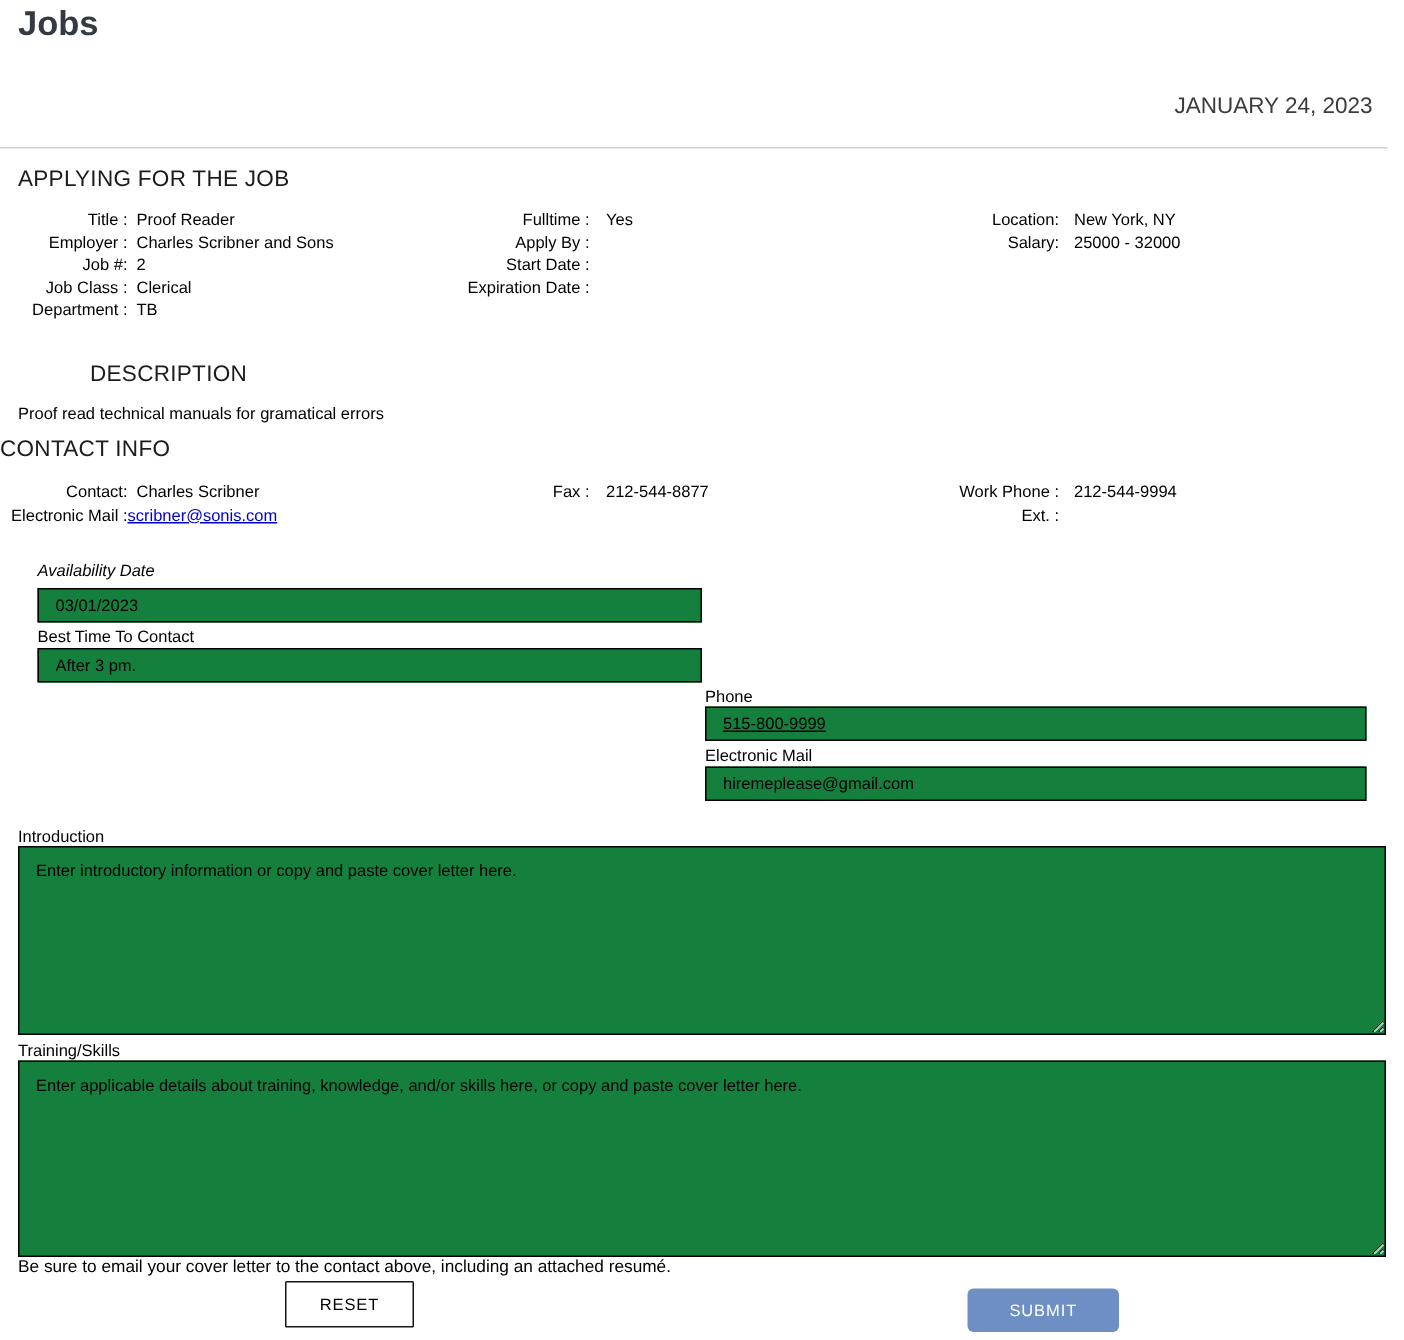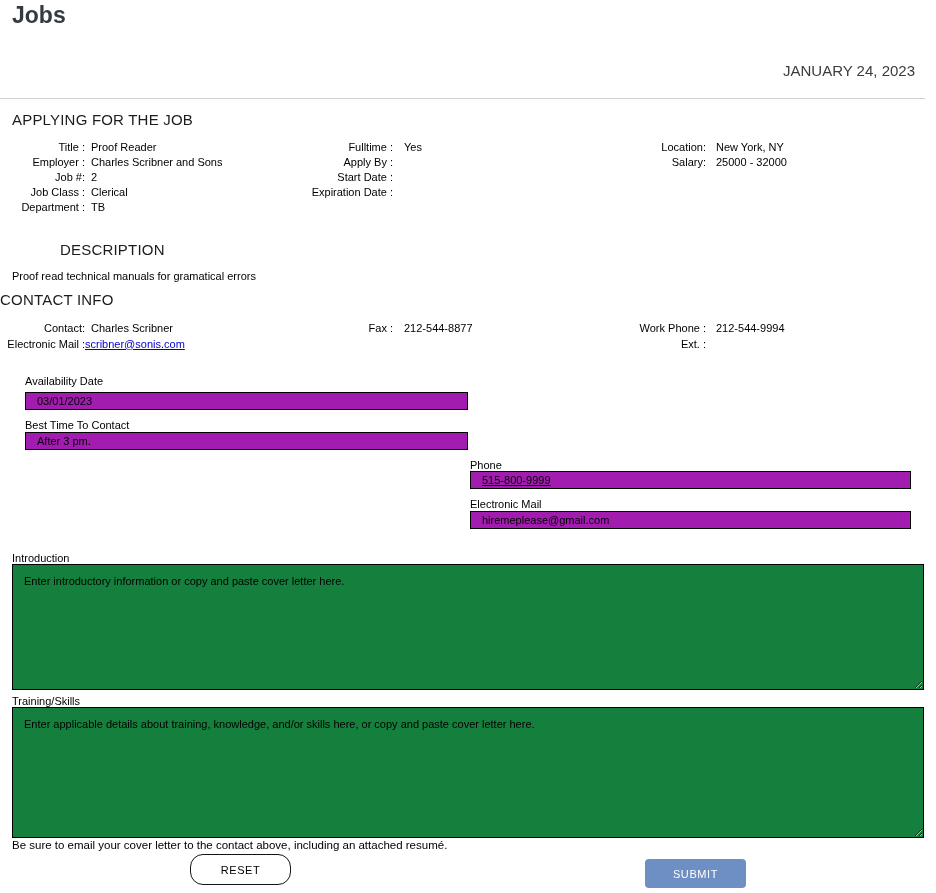--- a/index.html
+++ b/index.html
@@ -47,30 +47,30 @@
   .col-2 .dlabel { width: 93px; }
   .col-3 .dlabel { width: 96px; }
   .dvalue { margin-left: 6px; }
   .col-2 .dvalue { margin-left: 11px; }
   .col-3 .dvalue { margin-left: 10px; }
   .email-link { color: #0000cc; text-decoration: underline; margin-left: 0; cursor: pointer; }
 
   .desc-text { position: absolute; left: 12px; top: 270px; font-size: 11px; }
 
   .flabel { position: absolute; font-size: 11px; color: #000; }
-  .lbl-availability { left: 25px; top: 375px; }
+  .lbl-availability { left: 25px; top: 375px; font-style: italic; }
   .lbl-besttime     { left: 25px; top: 419px; }
   .lbl-phone        { left: 470px; top: 459px; }
   .lbl-email        { left: 470px; top: 498px; }
   .lbl-intro        { left: 12px; top: 552px; }
   .lbl-training     { left: 12px; top: 695px; }
 
   .fld {
-    position: absolute; height: 18px;
-    border: 1px solid #000; background: #a21caf;
+    position: absolute; height: 23px;
+    border: 1px solid #000; background: #15803d;
     font: 11px "Liberation Sans", sans-serif;
     padding: 0 6px 0 11px; color: #000;
   }
   .fld-availability { left: 25px;  top: 392px; width: 443px; }
   .fld-besttime     { left: 25px;  top: 432px; width: 443px; }
   .fld-phone        { left: 470px; top: 471px; width: 441px; text-decoration: underline; }
   .fld-email        { left: 470px; top: 511px; width: 441px; }
 
   .ta {
     position: absolute; left: 12px; width: 912px;
@@ -78,22 +78,22 @@
     font: 11px/1.4 "Liberation Sans", sans-serif;
     padding: 9px 10px 0 11px; color: #000;
     resize: both;
   }
   .ta-intro    { top: 564px; height: 126px; }
   .ta-training { top: 707px; height: 131px; }
 
   .footer-note { position: absolute; left: 12px; top: 839px; font-size: 11.5px; }
 
   .reset-btn {
-    position: absolute; left: 190px; top: 854px; width: 101px; height: 31px;
-    background: #fff; border: 1px solid #141414; border-radius: 13px;
+    position: absolute; left: 190px; top: 854px; width: 86px; height: 31px;
+    background: #fff; border: 1px solid #141414; border-radius: 1px;
     font: 11px "Liberation Sans", sans-serif; letter-spacing: 0.6px; color: #000;
     cursor: pointer;
   }
   .submit-btn {
     position: absolute; left: 645px; top: 859px; width: 101px; height: 29px;
     background: #6d8fc3; border: none; border-radius: 4px;
     font: 11px "Liberation Sans", sans-serif; letter-spacing: 0.6px; color: #fff;
     cursor: pointer;
   }
 </style>

